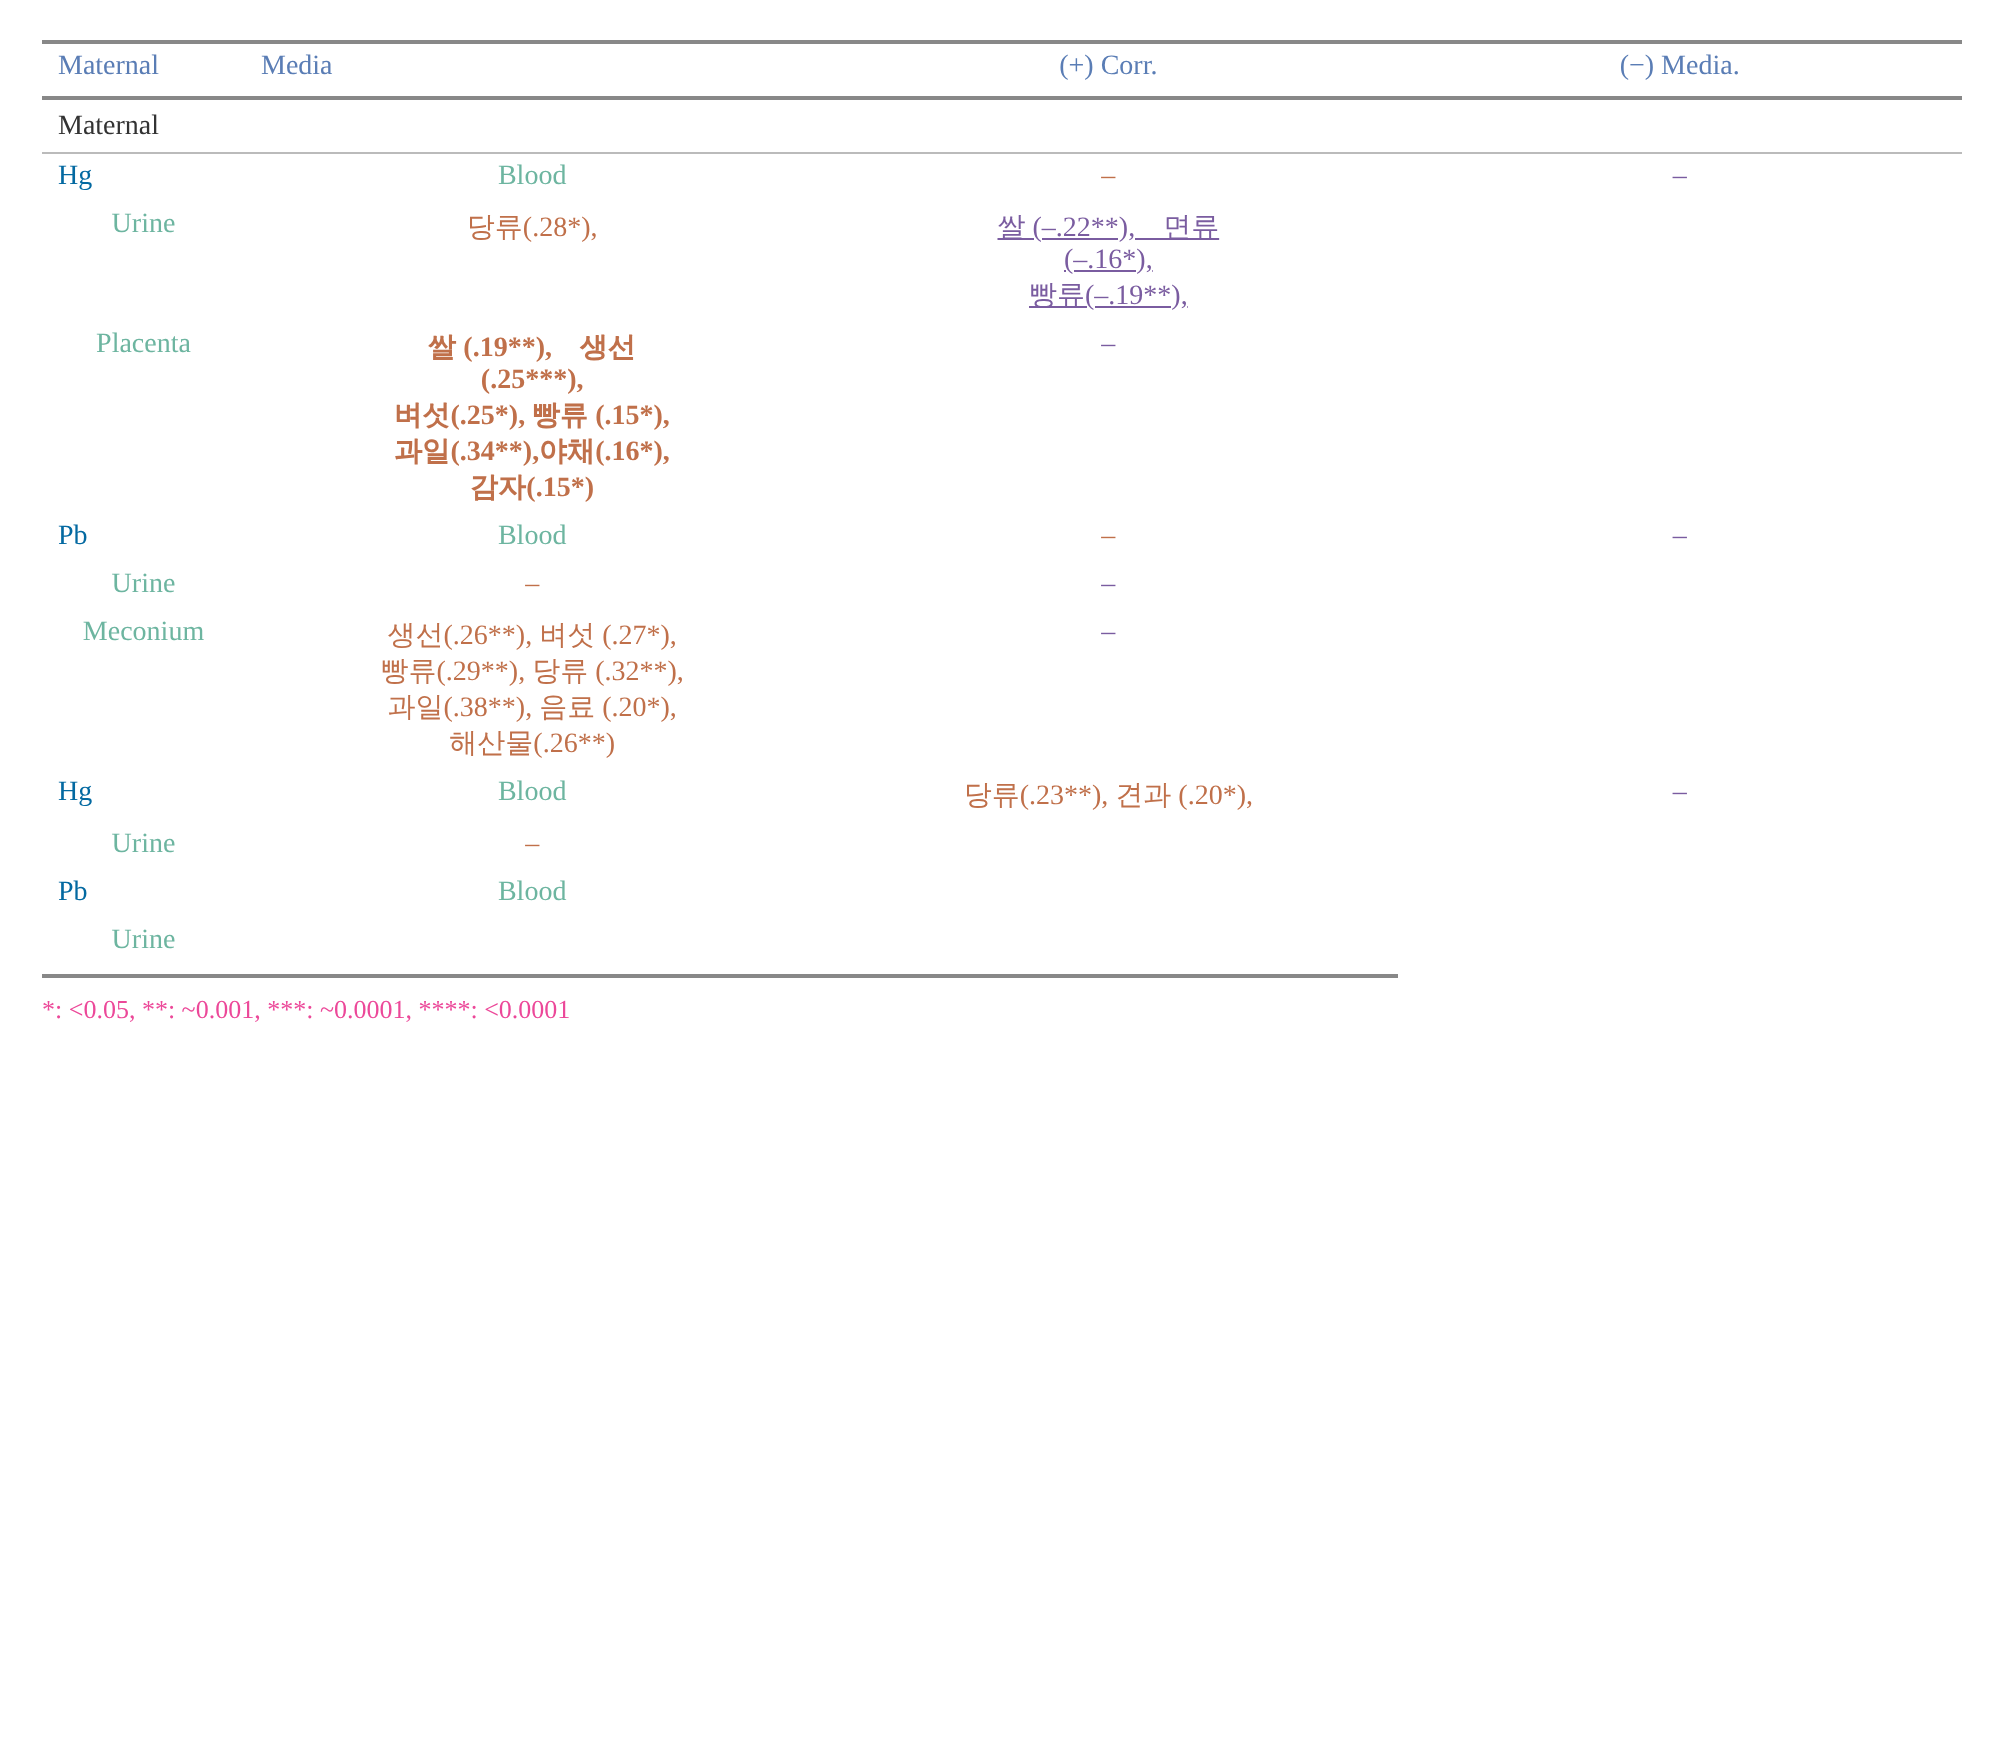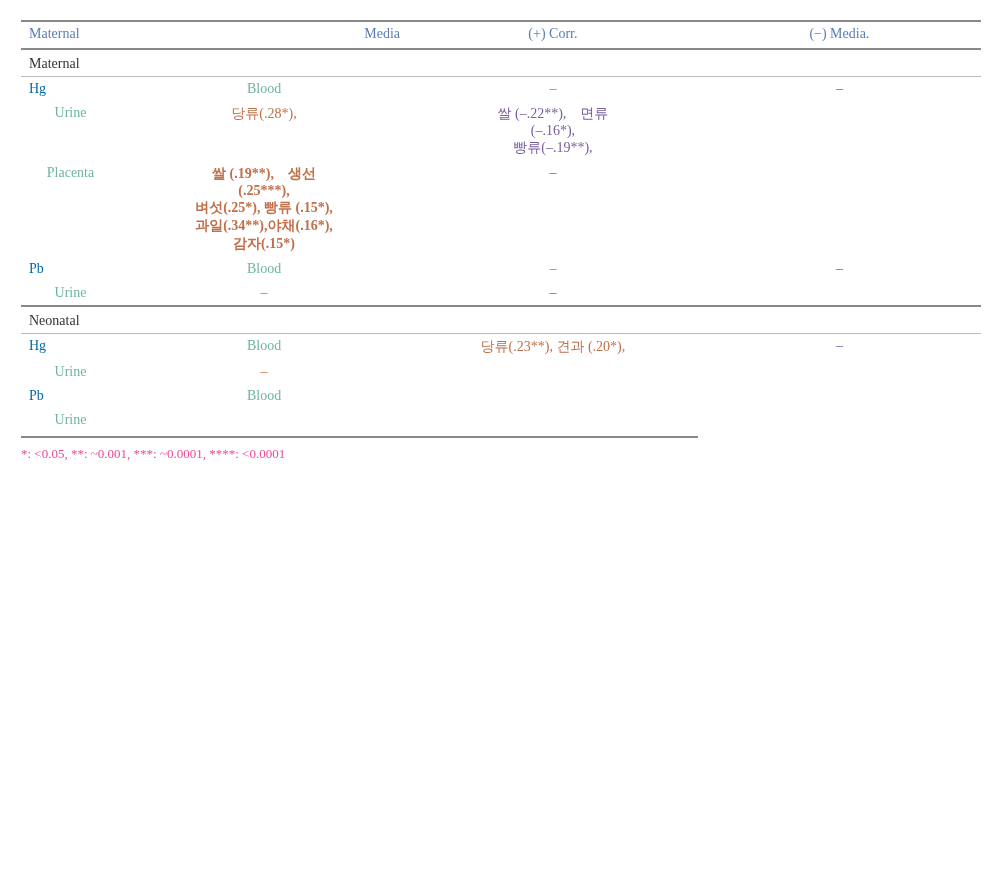--- a/index.html
+++ b/index.html
@@ -17,21 +17,21 @@
     table {
       width: 100%;
       border-collapse: collapse;
     }
     th, td {
       padding: 4px 8px;
       vertical-align: top;
       text-align: center;
     }
     .col-maternal { width: 100px; text-align: left; }
-    .col-media { width: 110px; text-align: right; }
+    .col-media { width: 110px; text-align: left; }
     .col-pos { width: 360px; }
     .col-neg { width: 360px; }
 
     .header-row th {
       border-top: 2px solid #888;
       border-bottom: 1px solid #bbb;
       color: #5a7db5;
       font-weight: normal;
       font-size: 14px;
       padding-bottom: 6px;
@@ -84,21 +84,21 @@
         </tr>
         <tr>
           <td class="col-maternal maternal-label">Hg</td>
           <td class="col-media media-label">Blood</td>
           <td class="col-pos pos-content" style="white-space: pre-line;">–</td>
           <td class="col-neg neg-content" style="white-space: pre-line;">–</td>
         </tr>
         <tr>
           <td class="col-media media-label">Urine</td>
           <td class="col-pos pos-content" style="white-space: pre-line;">당류(.28*),</td>
-          <td class="col-neg neg-content" style="white-space: pre-line;">쌀  (–.22**),　면류
+          <td class="col-neg neg-content" style="white-space: pre-line; text-decoration: underline;">쌀  (–.22**),　면류
 (–.16*),
 빵류(–.19**),</td>
         </tr>
         <tr>
           <td class="col-media media-label">Placenta</td>
           <td class="col-pos pos-content" style="white-space: pre-line; font-weight: bold;">쌀  (.19**),　생선
 (.25***),
 벼섯(.25*), 빵류 (.15*),
 과일(.34**),야채(.16*),
 감자(.15*)</td>
@@ -108,22 +108,27 @@
           <td class="col-maternal maternal-label">Pb</td>
           <td class="col-media media-label">Blood</td>
           <td class="col-pos pos-content" style="white-space: pre-line;">–</td>
           <td class="col-neg neg-content" style="white-space: pre-line;">–</td>
         </tr>
         <tr>
           <td class="col-media media-label">Urine</td>
           <td class="col-pos pos-content" style="white-space: pre-line;">–</td>
           <td class="col-neg neg-content" style="white-space: pre-line;">–</td>
         </tr>
-        <tr class="section-header">
-          <td colspan="4" style="border-top: 2px solid rgb(136, 136, 136);">Neonatal</td>
+        <tr>
+          <td class="col-media media-label">Meconium</td>
+          <td class="col-pos pos-content" style="white-space: pre-line;">생선(.26**), 벼섯 (.27*),
+빵류(.29**), 당류 (.32**),
+과일(.38**), 음료 (.20*),
+해산물(.26**)</td>
+          <td class="col-neg neg-content" style="white-space: pre-line;">–</td>
         </tr>
         <tr>
           <td class="col-maternal maternal-label">Hg</td>
           <td class="col-media media-label">Blood</td>
           <td class="col-pos pos-content" style="white-space: pre-line;">당류(.23**), 견과 (.20*),</td>
           <td class="col-neg neg-content" style="white-space: pre-line;">–</td>
         </tr>
         <tr>
           <td class="col-media media-label">Urine</td>
           <td class="col-pos pos-content" style="white-space: pre-line;">–</td>

